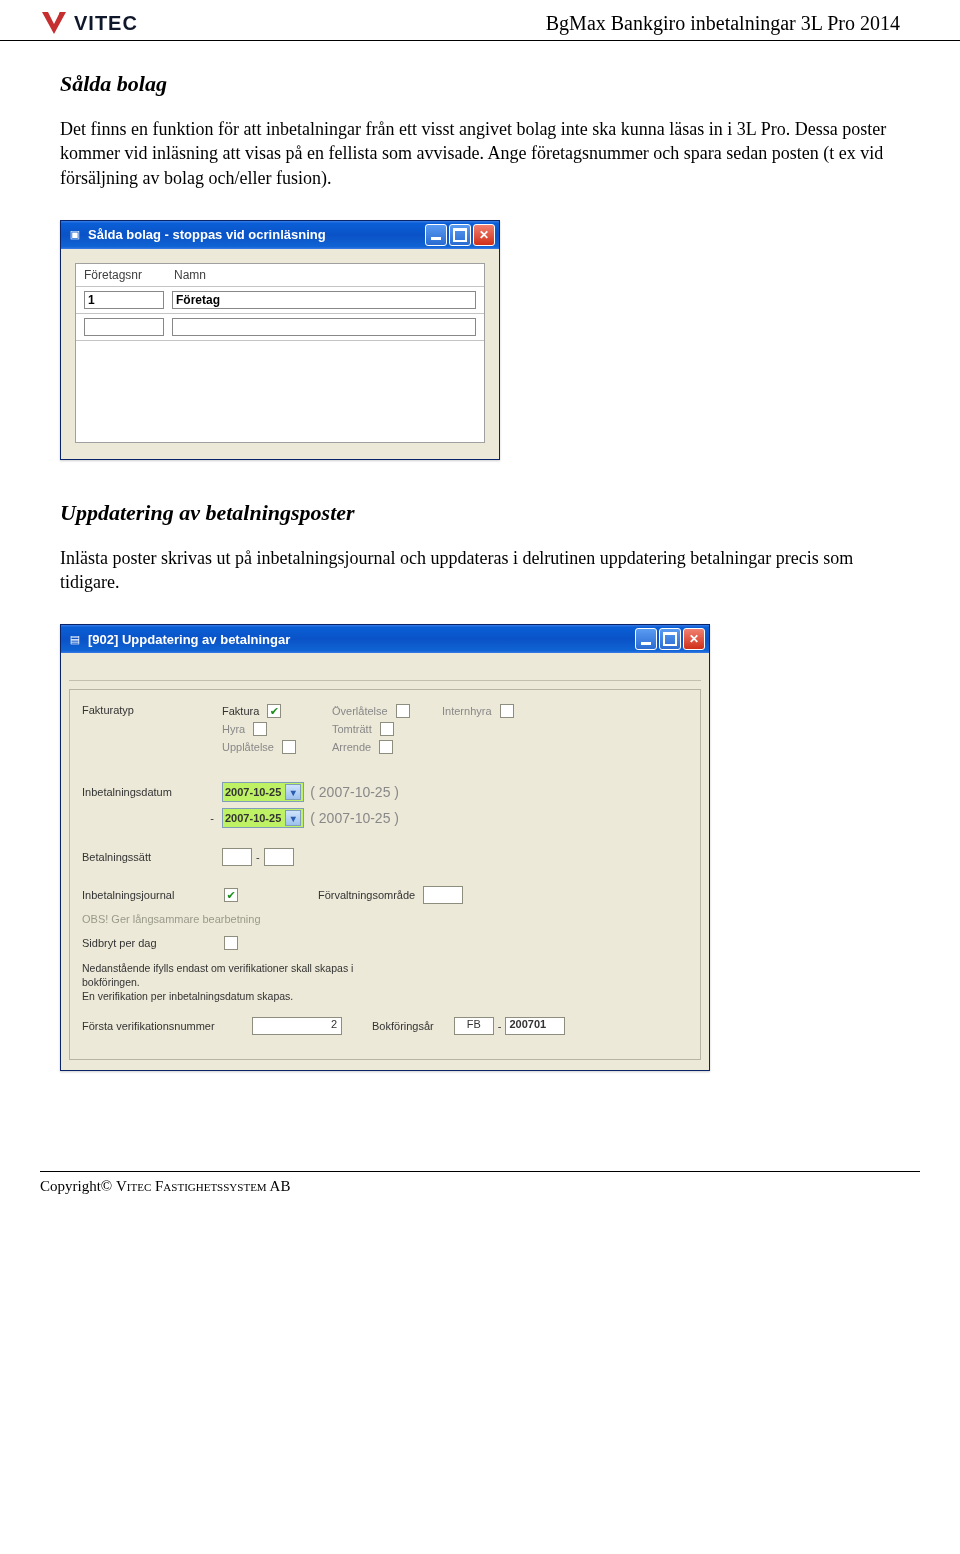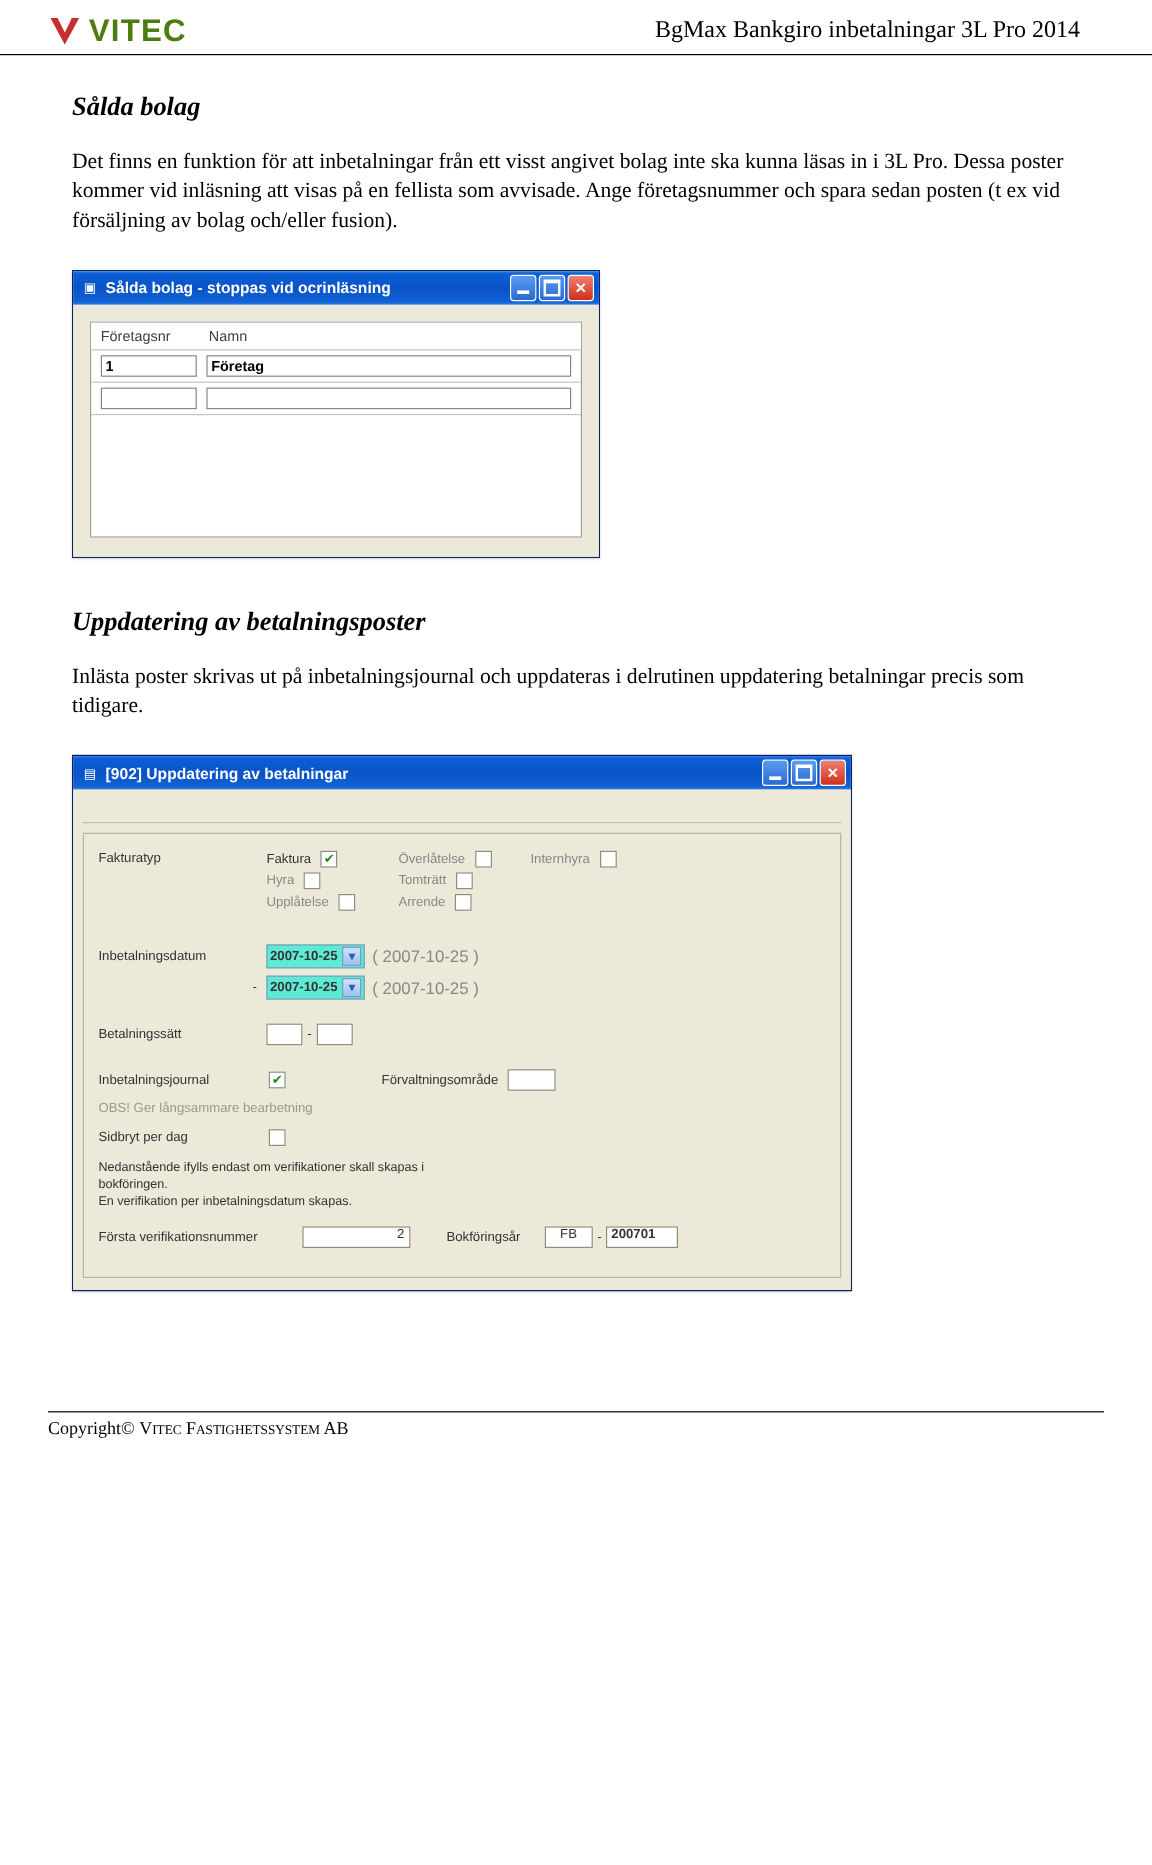--- a/index.html
+++ b/index.html
@@ -20,23 +20,23 @@
   }
   .logo {
     display: flex;
     align-items: center;
     gap: 6px;
   }
   .logo-mark svg { display: block; }
   .logo-text {
     font-family: Arial, Helvetica, sans-serif;
     font-weight: bold;
-    font-size: 26px;
+    font-size: 20px;
     letter-spacing: 1px;
-    color: #4d7c0f;
+    color: #0f172a;
   }
   .header-title {
     font-family: Georgia, serif;
     font-size: 20px;
   }
   .content {
     padding: 30px 60px 20px 60px;
   }
   h2.section {
     font-family: Georgia, serif;
@@ -146,21 +146,21 @@
   .opt { display:flex; align-items:center; width:110px; margin-bottom:4px; color:#888; }
   .opt.enabled { color:#333; }
   .optlabel { margin-right:6px; }
   .cb {
     width:14px; height:14px; border:1px solid #8e8e7e;
     background:#fff; display:inline-flex; align-items:center; justify-content:center;
     margin-left:2px;
   }
   .cb.checked::after { content:"✔"; font-size:11px; color:#1a8f1a; line-height:1; }
   .datebox {
-    border:1px solid #7f9db9; background:#5eead4;
+    border:1px solid #7f9db9; background:#bef264;
     padding:1px 2px; display:inline-flex; align-items:center;
     height:20px; font-weight:bold; font-size:11px;
   }
   .datebox .dd {
     width:16px; height:16px; margin-left:4px;
     background: linear-gradient(to bottom,#cfe3fb,#9cc1ee);
     border:1px solid #7f9db9;
     display:flex; align-items:center; justify-content:center;
     color:#2a5db0; font-size:10px;
   }

